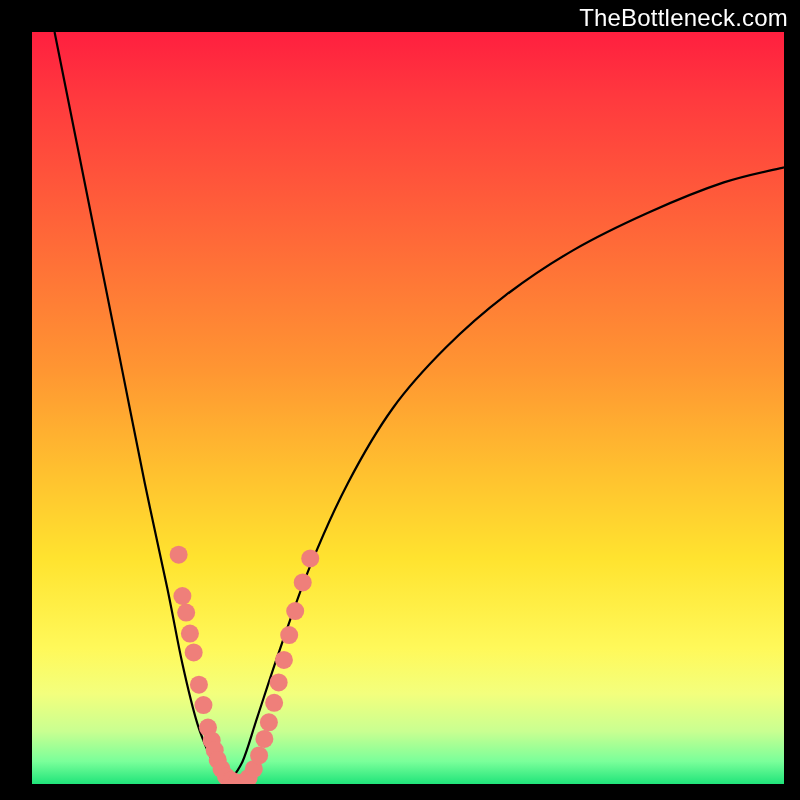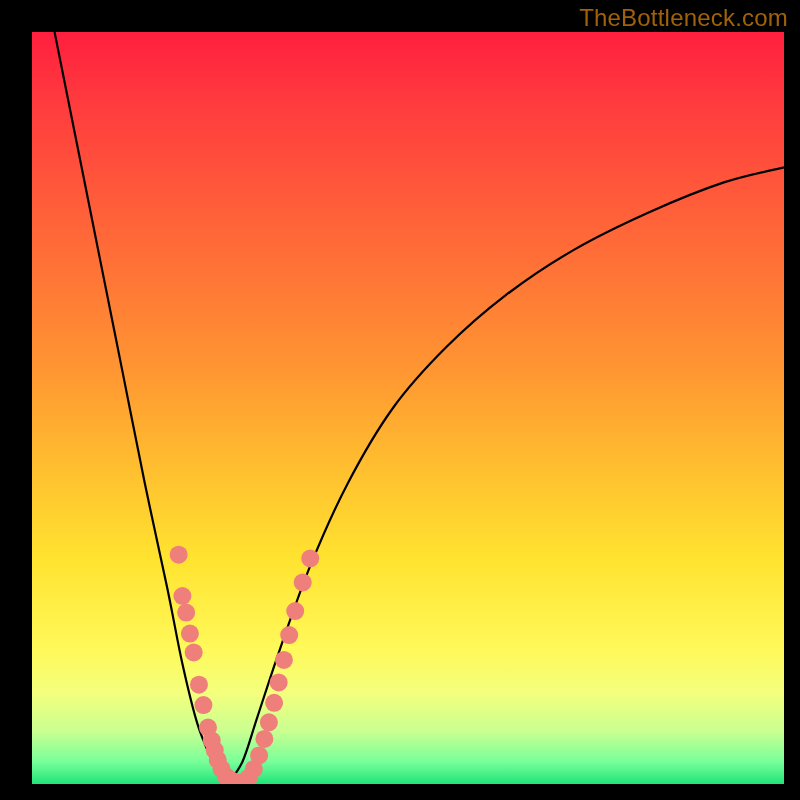--- a/index.html
+++ b/index.html
@@ -48,21 +48,21 @@
     top: 0;
     width: 752px;
     height: 752px;
     pointer-events: none;
   }
   
   .watermark {
     position: absolute;
     top: 4px;
     right: 12px;
-    color: #a16207;
+    color: #ffffff;
     font-size: 24px;
     font-weight: 500;
     letter-spacing: 0.2px;
     user-select: none;
   }
 </style>
 </head>
 <body>
 
 <div class="frame">

